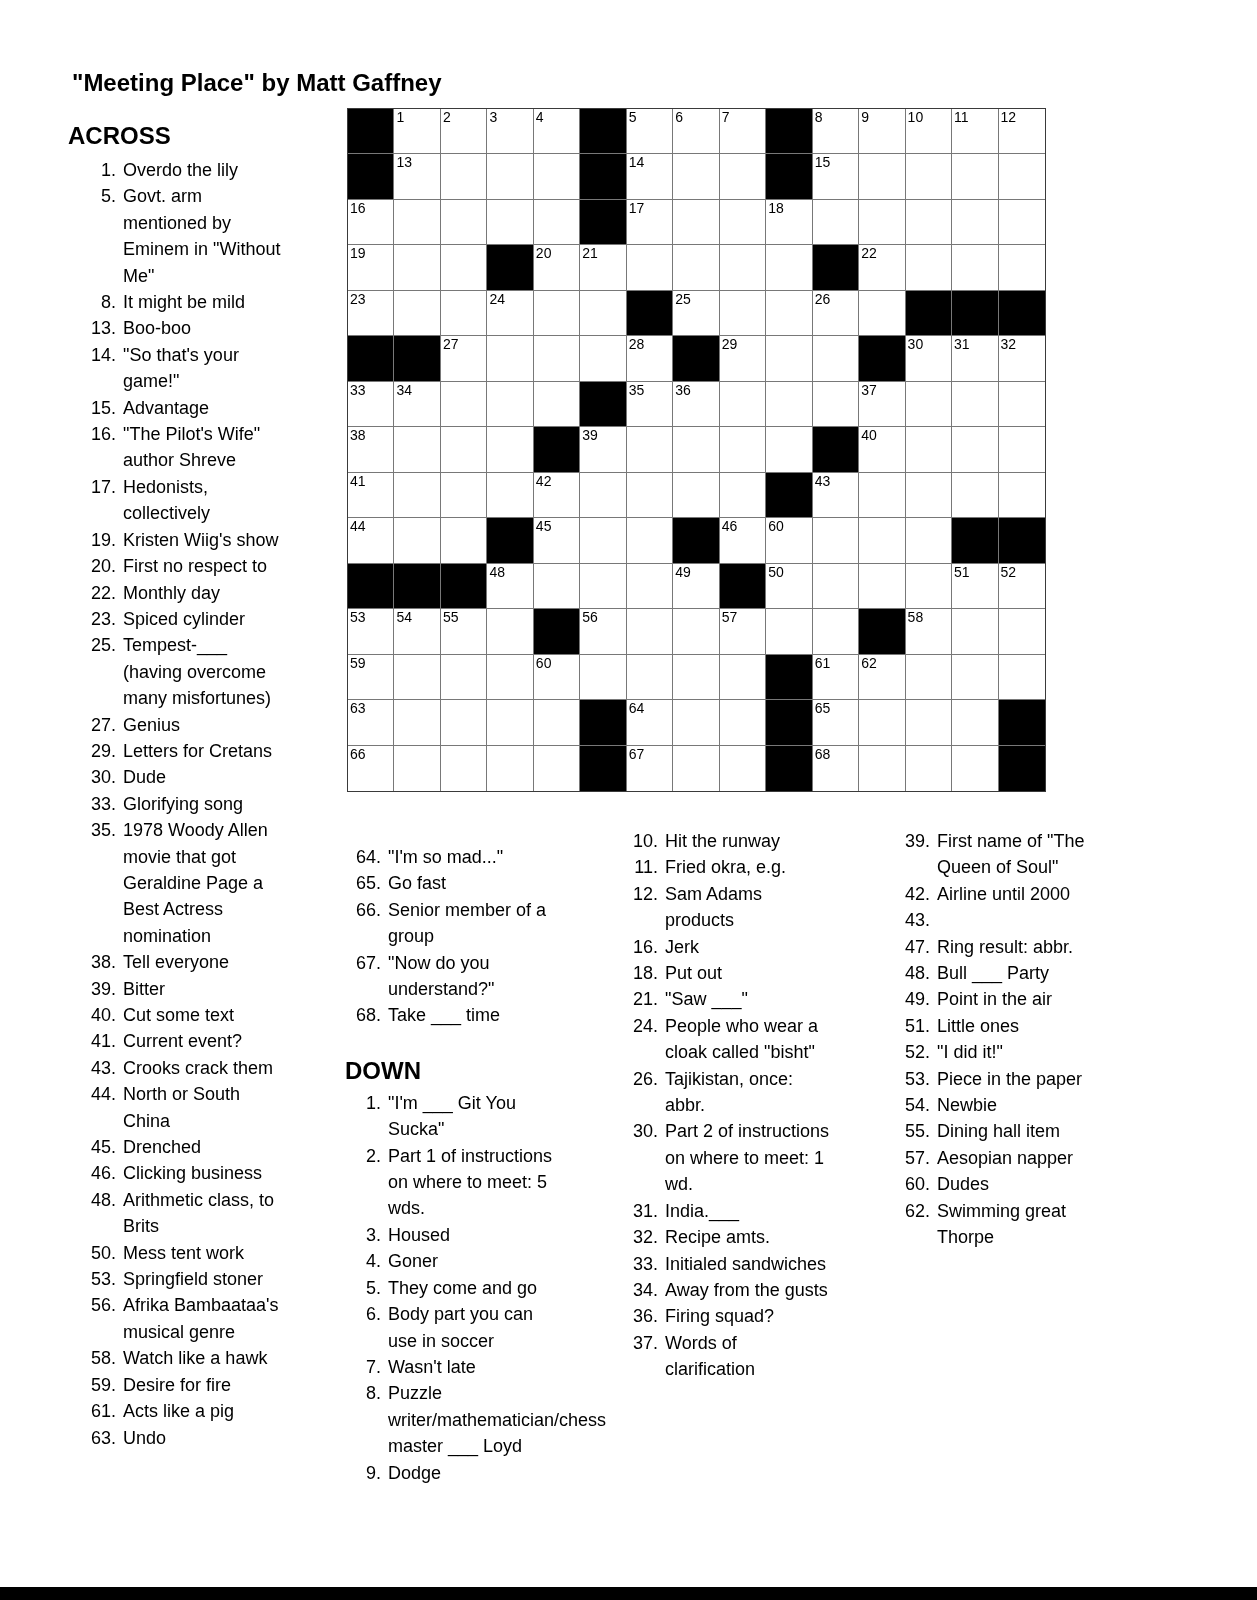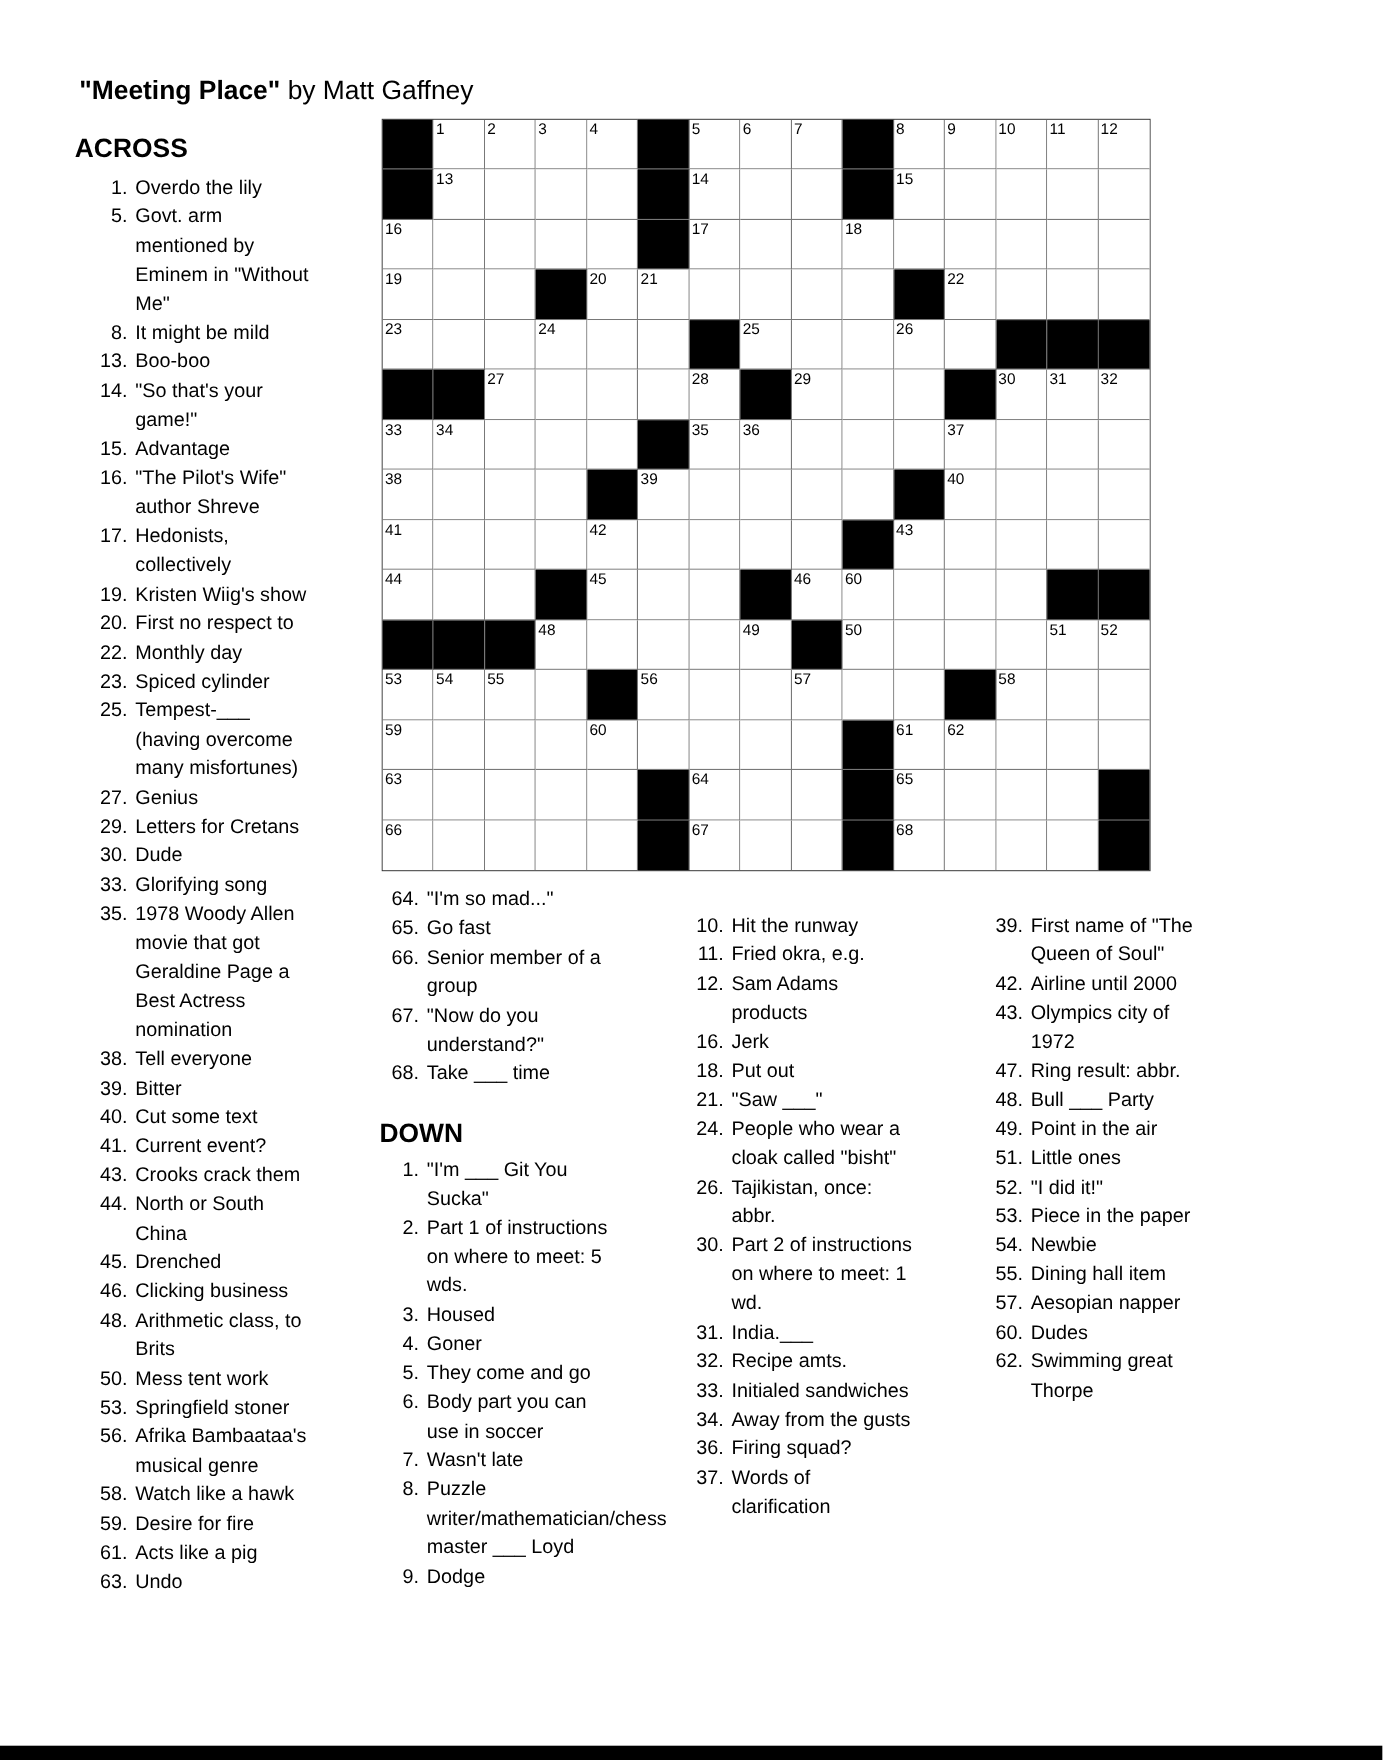--- a/index.html
+++ b/index.html
@@ -1,35 +1,35 @@
 <!DOCTYPE html>
 <html><head>
 <meta charset="utf-8">
 <style>
   html,body{margin:0;padding:0;background:#fff;}
   .page{position:relative;width:1257px;height:1600px;background:#fff;overflow:hidden;
         font-family:"Liberation Sans",sans-serif;color:#000;}
   .title-line{position:absolute;left:72px;top:68px;font-size:24px;line-height:30px;white-space:nowrap;}
   .ptitle{font-weight:bold;}
-  .byline{font-weight:normal;}
+  .byline{font-weight:bold;}
 
   
   .grid{position:absolute;left:347px;top:108px;width:699px;height:684px;
         display:grid;grid-template-columns:repeat(15,1fr);grid-template-rows:repeat(15,1fr);
         border:1px solid #3a3a3a;box-sizing:border-box;background:#fff;}
   .cell{position:relative;border-right:1px solid #787878;border-bottom:1px solid #787878;box-sizing:border-box;background:#fff;}
   .cell.black{background:#000;}
   .cell:nth-child(15n){border-right:none;}
   .cell:nth-child(n+211){border-bottom:none;}
   .cell .num{position:absolute;top:0;left:2px;font-size:14px;line-height:17px;}
 
   
   .col{position:absolute;}
   .col1{left:68px;top:106px;width:280px;}
-  .col2{left:345px;top:804px;width:310px;}
+  .col2{left:345px;top:844px;width:310px;}
   .col3{left:622px;top:828px;width:270px;}
   .col4{left:894px;top:828px;width:280px;}
   .list-header{font-size:24px;font-weight:bold;line-height:28px;margin-top:16px;}
   .col1 .clues{margin-top:7px;}
   .down-header{margin-top:28px;}
   .col2 .down-clues{margin-top:5px;}
   .clue{display:flex;align-items:flex-start;font-size:18px;line-height:26.4px;}
   .cnum{flex:0 0 auto;width:48px;text-align:right;}
   .col2 .cnum,.col3 .cnum,.col4 .cnum{width:36px;}
   .ctext{flex:0 0 auto;margin-left:7px;width:205px;white-space:pre-line;}
@@ -713,22 +713,20 @@
           <span class="cnum">39.</span>
           <span class="ctext">First name of "The
 Queen of Soul"</span>
         </div>
         <div class="clue">
           <span class="cnum">42.</span>
           <span class="ctext">Airline until 2000</span>
         </div>
         <div class="clue">
           <span class="cnum">43.</span>
-          <span class="ctext">Olympics city of
-1972</span>
         </div>
         <div class="clue">
           <span class="cnum">47.</span>
           <span class="ctext">Ring result: abbr.</span>
         </div>
         <div class="clue">
           <span class="cnum">48.</span>
           <span class="ctext">Bull ___ Party</span>
         </div>
         <div class="clue">

